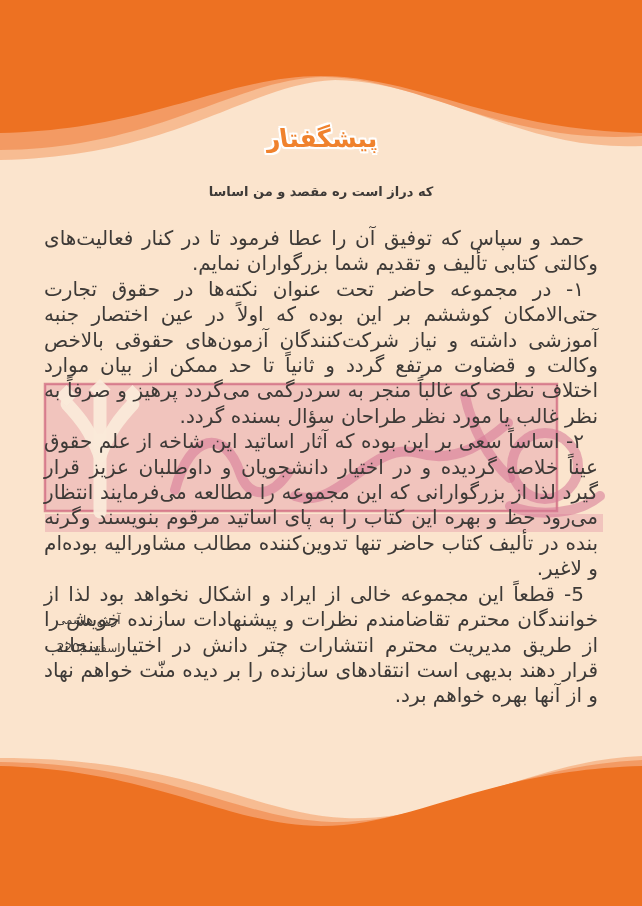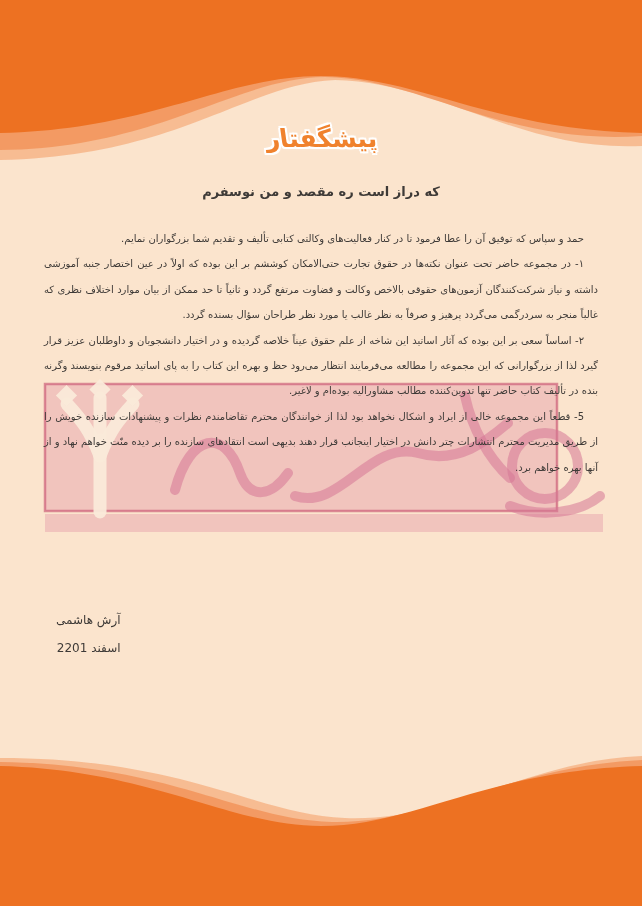--- a/index.html
+++ b/index.html
@@ -70,21 +70,21 @@
     font-size: 13px;
     font-weight: bold;
     color: var(--ink, #3E3A37);
   }
 
   .body-text {
     position: absolute;
     top: 226px;
     left: 44px;
     width: 554px;
-    font-size: 10px;
+    font-size: 20px;
     line-height: 25.4px;
     color: var(--ink, #3E3A37);
     text-align: justify;
   }
   .body-text p { margin: 0; text-indent: 14px; }
 
   .signature {
     position: absolute;
     top: 606px;
     left: 56px;
@@ -135,21 +135,21 @@
         <path d="M425,18 C432,50 448,80 470,100"></path>
       </g>
     </svg>
   </div>
 
   <div class="content">
 
     <h1 class="title">پیشگفتار</h1>
 
     <div class="poem">
-      <span>که دراز است ره مقصد و من نوسفرم</span>
+      <span>که دراز است ره مقصد و من اساسا</span>
     </div>
 
     <div class="body-text">
       <p>حمد و سپاس که توفیق آن را عطا فرمود تا در کنار فعالیت‌های وکالتی کتابی تألیف و تقدیم شما بزرگواران نمایم.</p>
       <p>۱- در مجموعه حاضر تحت عنوان نکته‌ها در حقوق تجارت حتی‌الامکان کوششم بر این بوده که اولاً در عین اختصار جنبه آموزشی داشته و نیاز شرکت‌کنندگان آزمون‌های حقوقی بالاخص وکالت و قضاوت مرتفع گردد و ثانیاً تا حد ممکن از بیان موارد اختلاف نظری که غالباً منجر به سردرگمی می‌گردد پرهیز و صرفاً به نظر غالب یا مورد نظر طراحان سؤال بسنده گردد.</p>
       <p>۲- اساساً سعی بر این بوده که آثار اساتید این شاخه از علم حقوق عیناً خلاصه گردیده و در اختیار دانشجویان و داوطلبان عزیز قرار گیرد لذا از بزرگوارانی که این مجموعه را مطالعه می‌فرمایند انتظار می‌رود حظ و بهره این کتاب را به پای اساتید مرقوم بنویسند وگرنه بنده در تألیف کتاب حاضر تنها تدوین‌کننده مطالب مشاورالیه بوده‌ام و لاغیر.</p>
       <p>5- قطعاً این مجموعه خالی از ایراد و اشکال نخواهد بود لذا از خوانندگان محترم تقاضامندم نظرات و پیشنهادات سازنده خویش را از طریق مدیریت محترم انتشارات چتر دانش در اختیار اینجانب قرار دهند بدیهی است انتقادهای سازنده را بر دیده منّت خواهم نهاد و از آنها بهره خواهم برد.</p>
     </div>
 
     <div class="signature">

